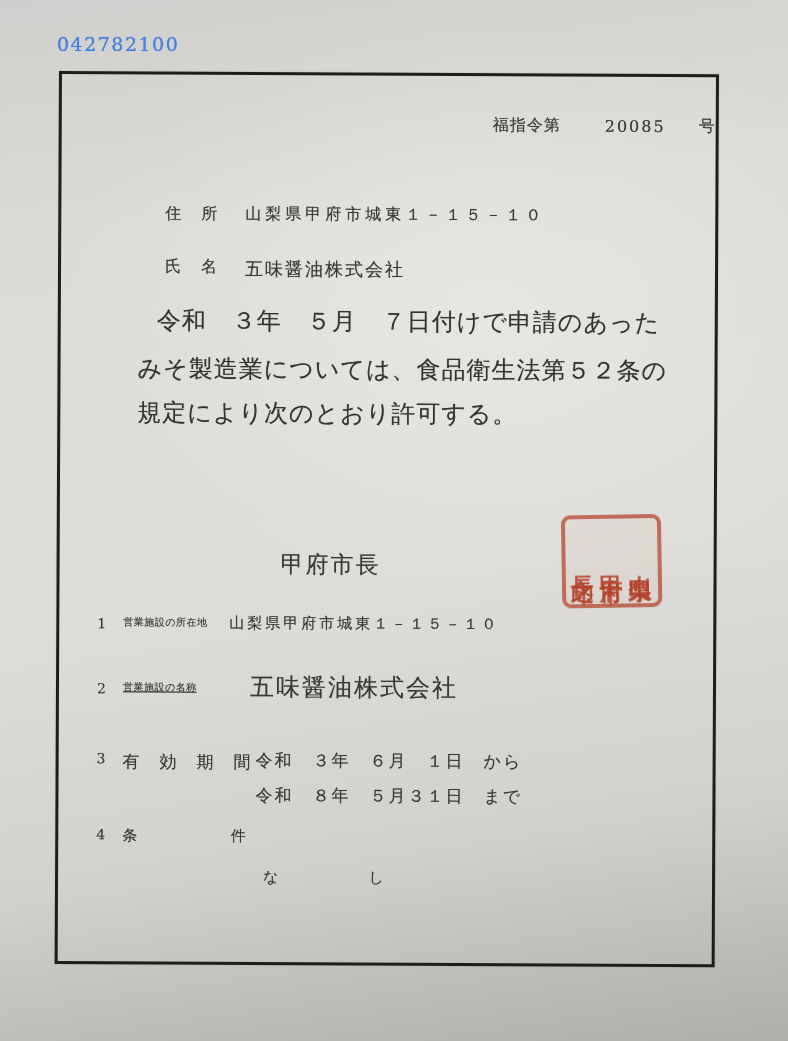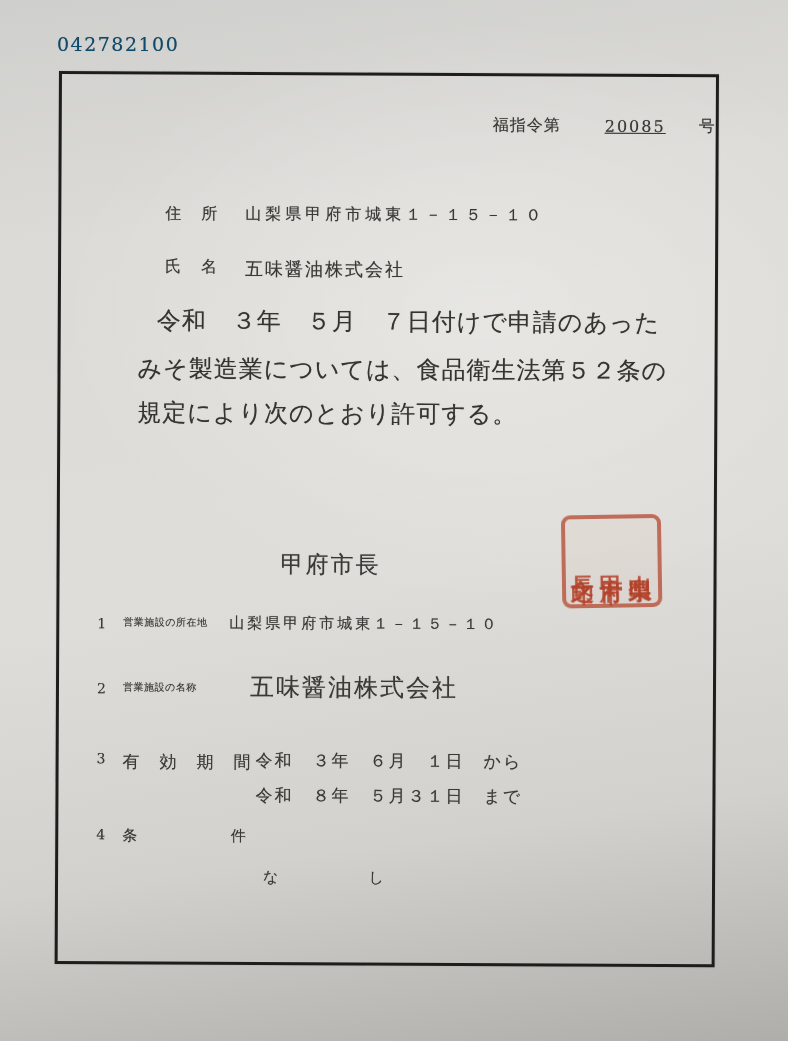--- a/index.html
+++ b/index.html
@@ -6,33 +6,33 @@
   body{
     width:788px;height:1041px;position:relative;overflow:hidden;
     font-family:"DejaVu Serif","Liberation Serif",serif;
     background:
       radial-gradient(ellipse 620px 420px at 62% 30%, rgba(255,255,255,0.30), rgba(255,255,255,0) 70%),
       linear-gradient(172deg,#cfcfcd 0%, #dcdbd7 22%, #deddd9 55%, #d2d1cd 78%, #b0aeaa 100%);
     color:#3a3936;
   }
   .soft{ text-shadow:0 0 0.7px rgba(70,70,70,0.55); }
   #serial{
-    position:absolute;left:57px;top:33px;font-size:19px;letter-spacing:1.5px;color:#0c4a6e;
+    position:absolute;left:57px;top:33px;font-size:19px;letter-spacing:1.5px;color:#3b82f6;
   }
   #frame{
     position:absolute;left:59px;top:71px;width:660px;height:893px;
     border:3px solid #1e1d1b;box-sizing:border-box;
     transform:rotate(0.28deg);transform-origin:0 0;
     box-shadow:0 0 2px rgba(0,0,0,0.15);
   }
   .abs{position:absolute;white-space:nowrap;}
   
   #permit-line{top:39px;left:0;width:100%;height:24px;font-size:16px;letter-spacing:1px;}
   #permit-prefix{left:431px;top:0;}
-  #permit-number{left:543px;top:1px;letter-spacing:2px;text-decoration:underline;}
+  #permit-number{left:543px;top:1px;letter-spacing:2px;}
   #permit-suffix{left:637px;top:0;}
   
   #address-row{top:129px;font-size:16px;}
   #name-row{top:182px;font-size:16px;}
   .row-label{left:104px;letter-spacing:2px;}
   .row-value{left:184px;letter-spacing:4px;}
   #name-value{font-size:18px;letter-spacing:2px;}
   
   .body-line{font-size:24px;letter-spacing:1px;color:#35342f;}
   #body-line1{left:96px;top:230px;}
@@ -55,21 +55,21 @@
   }
   .seal-col{
     writing-mode:vertical-rl;text-orientation:upright;
     font-size:23px;font-weight:bold;line-height:1;letter-spacing:3px;
   }
   
   .item-no{left:38px;font-size:14px;}
   .item-label{left:64px;font-size:10px;letter-spacing:0.5px;}
   #item1-row .item-no{top:541px;} #item1-label{top:541px;}
   #item1-value{left:170px;top:539px;font-size:15px;letter-spacing:3px;}
-  #item2-row .item-no{top:606px;} #item2-label{top:606px;}
+  #item2-row .item-no{top:606px;} #item2-label{top:606px;text-decoration:underline;}
   #item2-value{left:191px;top:596px;font-size:24px;letter-spacing:2px;}
   #item3-row .item-no{top:676px;} #item3-label{top:676px;font-size:17px;letter-spacing:1.5px;}
   #item3-value{left:197px;top:674px;font-size:17px;letter-spacing:2px;}
   #item3-value2{left:197px;top:709px;font-size:17px;letter-spacing:2px;}
   #item4-row .item-no{top:752px;} #item4-label{top:752px;font-size:15px;}
   #item4-value{left:205px;top:772px;font-size:15px;margin-top:21px;}
 </style>
 </head>
 <body>
 

